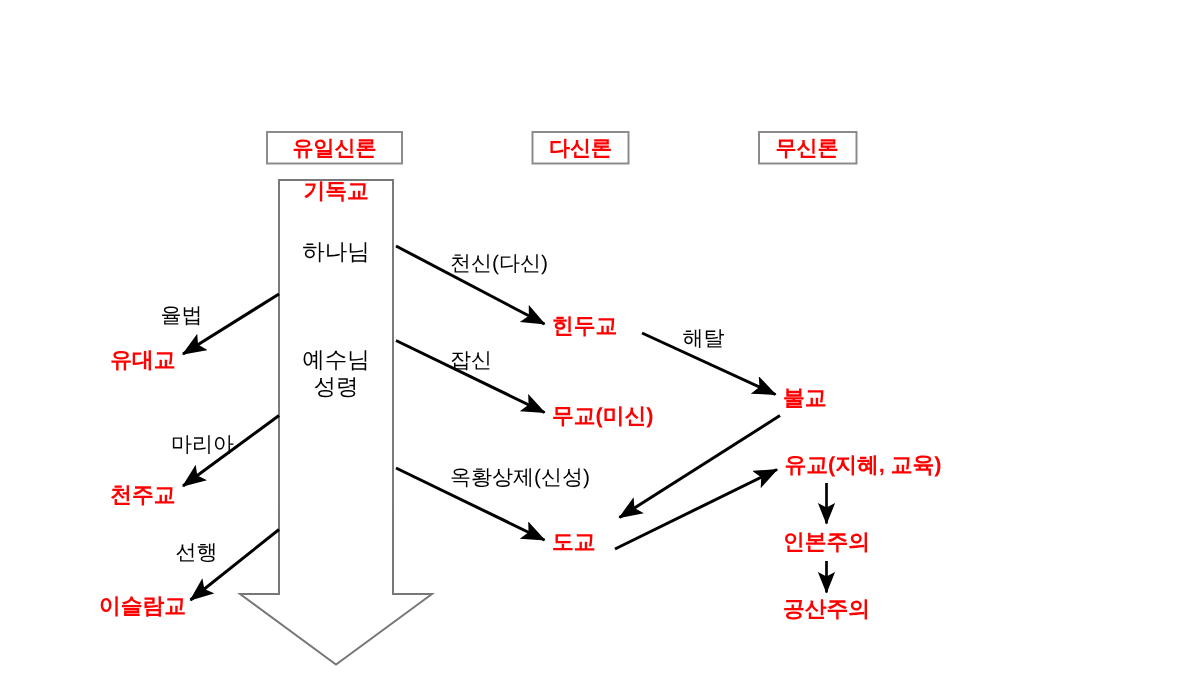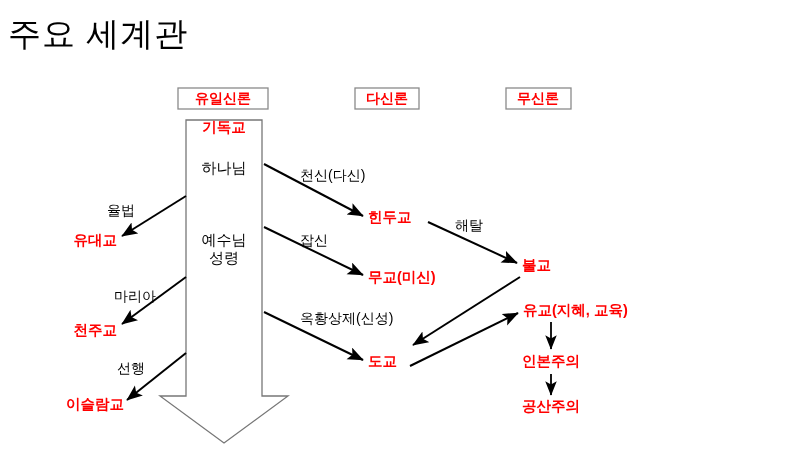--- a/index.html
+++ b/index.html
@@ -90,21 +90,20 @@
     stroke: #000000;
     stroke-width: 1.8;
     fill: none;
   }
 </style>
 </head>
 <body>
 
 <div id="slide">
 
-  <div id="page-title">주요 세계관</div>
 
   <svg id="diagram" viewBox="0 0 800 449">
     <defs>
       <marker id="arrowhead" markerWidth="9" markerHeight="9" refX="7.6" refY="3.2" orient="auto" markerUnits="strokeWidth">
         <path d="M0,0 L8,3.2 L0,6.4 L1.7,3.2 Z" fill="#000000"></path>
       </marker>
     </defs>
 
     <polygon class="big-arrow" points="186,120 262,120 262,396 288,396 224,443 160,396 186,396"></polygon>
 

